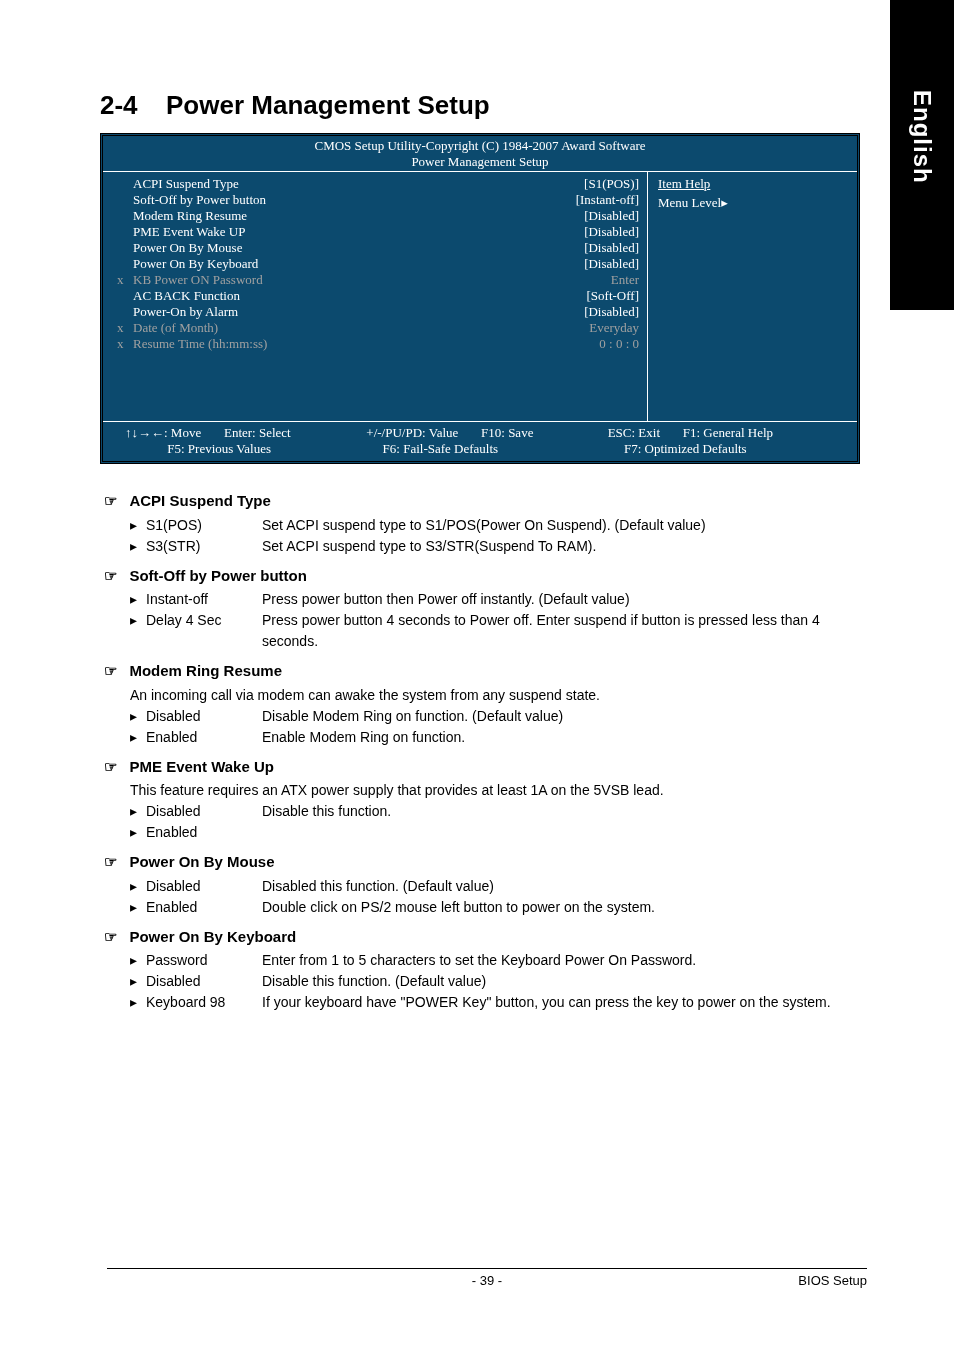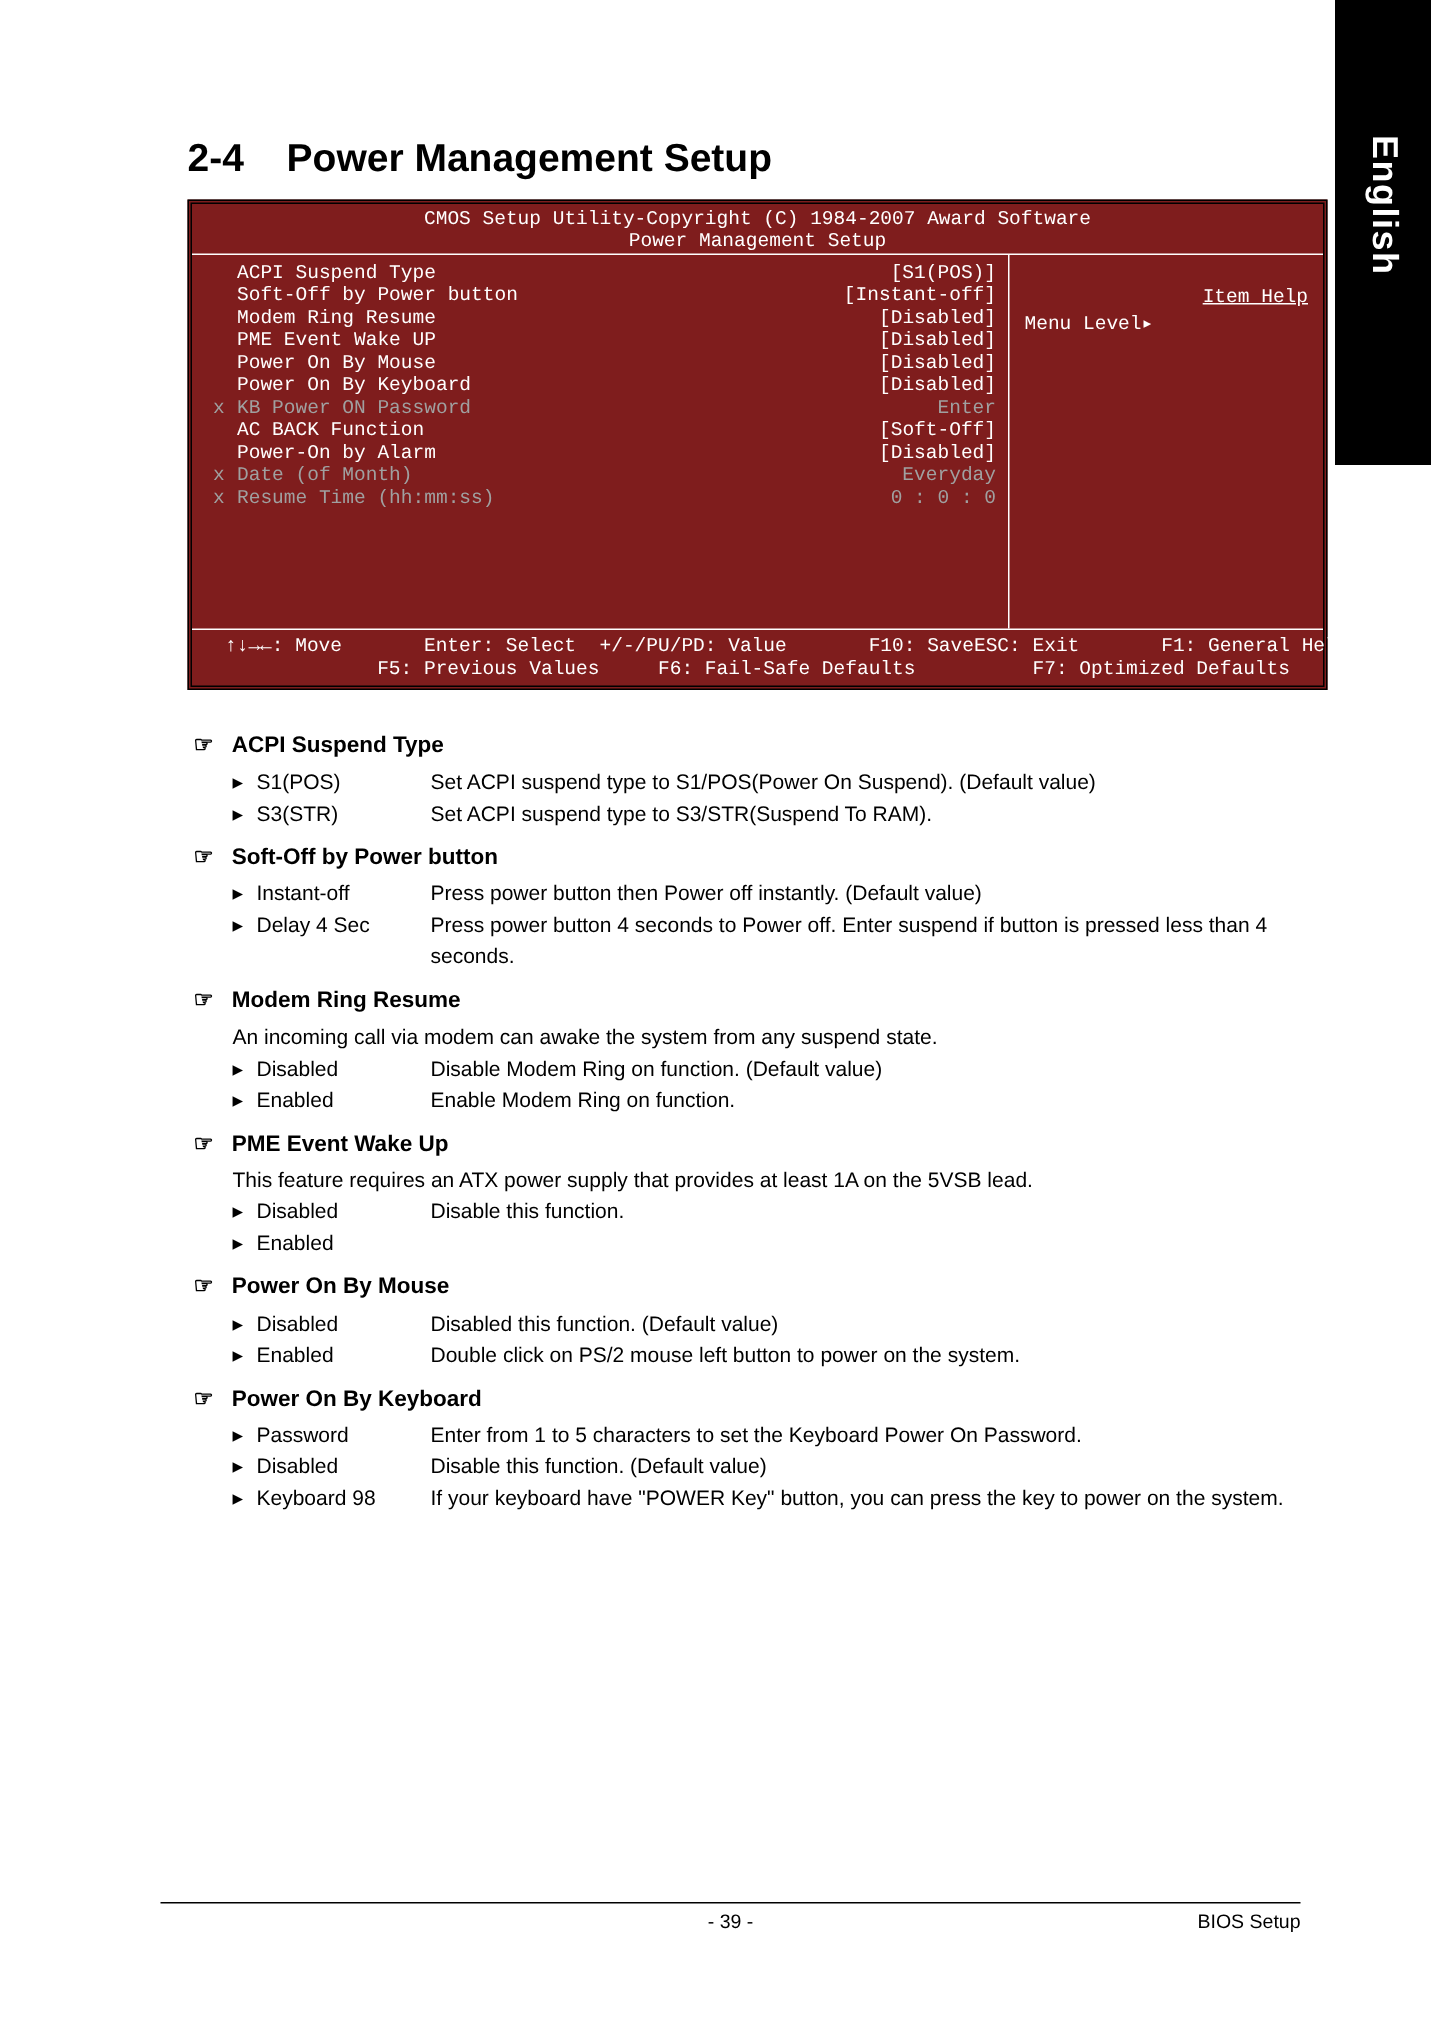--- a/index.html
+++ b/index.html
@@ -1,32 +1,32 @@
 <!DOCTYPE html>
 <html><head>
 <meta charset="utf-8">
 <style>
   * { margin: 0; padding: 0; box-sizing: border-box; }
   body { font-family: Arial, Helvetica, sans-serif; background: #fff; width: 954px; height: 1354px; position: relative; color: #000; }
   .black-bar { position: absolute; top: 0; right: 0; width: 64px; height: 310px; background: #000; }
   .black-bar .tab-text { color: #fff; font-weight: bold; font-size: 24px; writing-mode: vertical-rl; text-orientation: mixed; position: absolute; top: 90px; left: 50%; transform: translateX(-50%); letter-spacing: 1px; }
-  .content { position: absolute; left: 125px; top: 90px; width: 760px; }
+  .content { position: absolute; left: 100px; top: 90px; width: 760px; }
   .section-num { font-size: 26px; font-weight: bold; }
   .section-title { font-size: 26px; font-weight: bold; margin-left: 24px; }
-  .bios-box { border: 3px double #000; background: #7f1d1d; color: #fff; margin-top: 12px; font-family: Liberation Mono, monospace; font-size: 13px; }
+  .bios-box { border: 3px double #000; background: #0c4a6e; color: #fff; margin-top: 12px; font-family: Liberation Serif, serif; font-size: 13px; }
   .bios-header { text-align: center; padding: 2px 0 1px 0; border-bottom: 1px solid #fff; }
   .bios-body { display: flex; border-bottom: 1px solid #fff; min-height: 250px; }
   .bios-left { flex: 1; padding: 4px 8px 4px 8px; }
   .bios-right { width: 210px; border-left: 1px solid #fff; padding: 4px 10px; }
   .bios-row { display: flex; }
   .bios-row .mark { width: 22px; color: #a0a0a0; padding-left: 6px; }
   .bios-row .label { width: 270px; }
   .bios-row .val { flex: 1; text-align: right; }
   .bios-row.disabled .label, .bios-row.disabled .val { color: #a0a0a0; }
-  .help-title { text-align: right; text-decoration: underline; margin-bottom: 3px; margin-top: 16px; }
+  .help-title { text-align: left; text-decoration: underline; margin-bottom: 3px; }
   .bios-footer { display: flex; padding: 3px 8px 4px 22px; justify-content: space-between; }
   .bios-footer .col { flex: 1; white-space: pre; }
 
   .descriptions { margin-top: 26px; font-size: 14px; line-height: 1.5; }
   .sec { margin-bottom: 8px; }
   .sec-head { display: flex; align-items: center; font-weight: bold; font-size: 15px; margin-bottom: 2px; }
   .hand { font-size: 15px; margin-right: 12px; margin-left: 4px; }
   .opt-row { display: flex; padding-left: 30px; }
   .opt-bullet { width: 16px; }
   .opt-label { width: 92px; }

